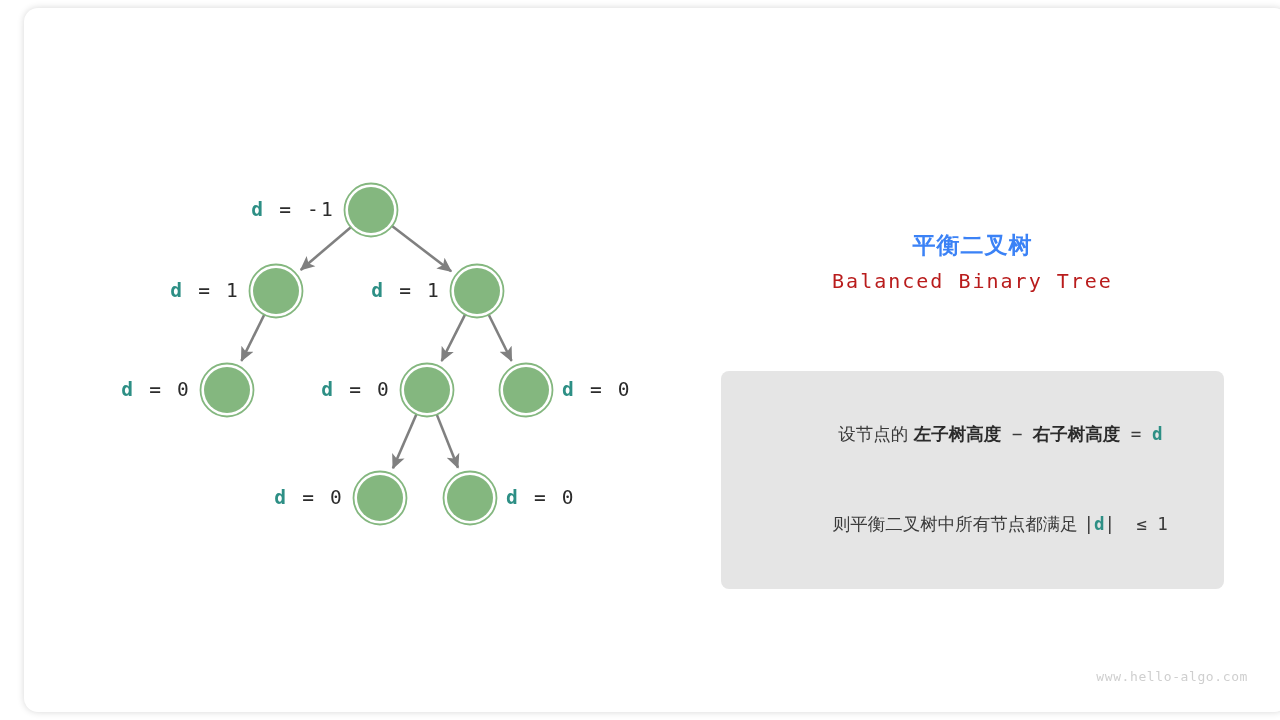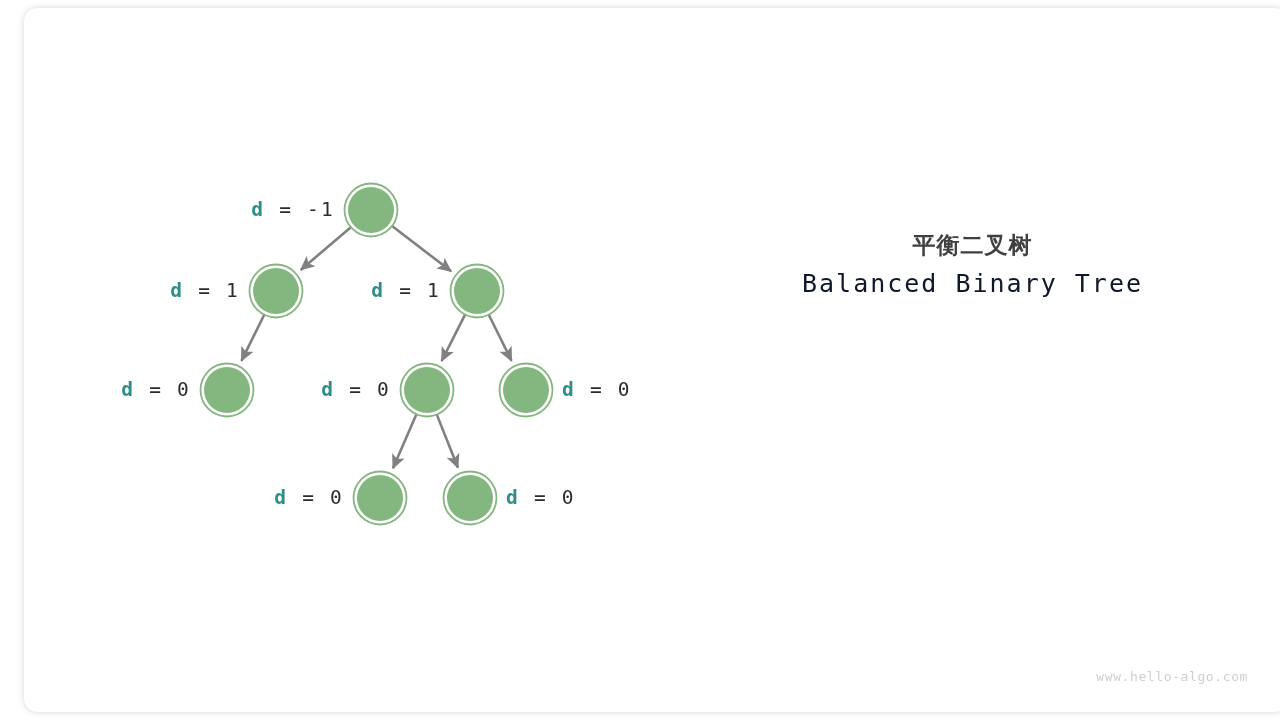--- a/index.html
+++ b/index.html
@@ -63,32 +63,32 @@
   }
   #title-cn {
     position: absolute;
     left: 0;
     top: 222px;
     width: 503px;
     text-align: center;
     font-family: "DejaVu Sans", sans-serif;
     font-weight: bold;
     font-size: 23px;
-    color: #404040;
+    color: #3b82f6;
     letter-spacing: 1px;
   }
   #title-en {
     position: absolute;
     left: 0;
     top: 261px;
     width: 503px;
     text-align: center;
     font-family: "DejaVu Sans Mono", monospace;
-    font-size: 25px;
-    color: #0f172a;
+    font-size: 20px;
+    color: #b91c1c;
     letter-spacing: 2px;
   }
   #info-box {
     position: absolute;
     left: 0px;
     top: 363px;
     width: 503px;
     background: #e5e5e5;
     border-radius: 8px;
     padding: 18px 0 19px 0;
@@ -184,19 +184,27 @@
         <div class="node-label lbl-right" style="top: 480px; left: 0px; width: 320px;"><span class="dv">d</span><span> = 0</span></div>
         <div class="node-label lbl-left" style="top: 480px; left: 482px;"><span class="dv">d</span><span> = 0</span></div>
       </div>
 
     <div id="right-panel">
 
       <div id="title-cn">平衡二叉树</div>
 
       <div id="title-en">Balanced Binary Tree</div>
 
+      <div id="info-box">
+        <div class="info-line">
+          <span>设节点的 </span><span class="bold">左子树高度</span><span class="mono"> − </span><span class="bold">右子树高度</span><span class="mono"> = </span><span class="dv">d</span>
+        </div>
+        <div class="info-line">
+          <span>则平衡二叉树中所有节点都满足 </span><span class="mono">|</span><span class="dv">d</span><span class="mono">| </span><span class="mono"> ≤ 1</span>
+        </div>
+      </div>
 
     </div>
 
     <div id="watermark">www.hello-algo.com</div>
 
   </div>
 </div>
 
 </body></html>

